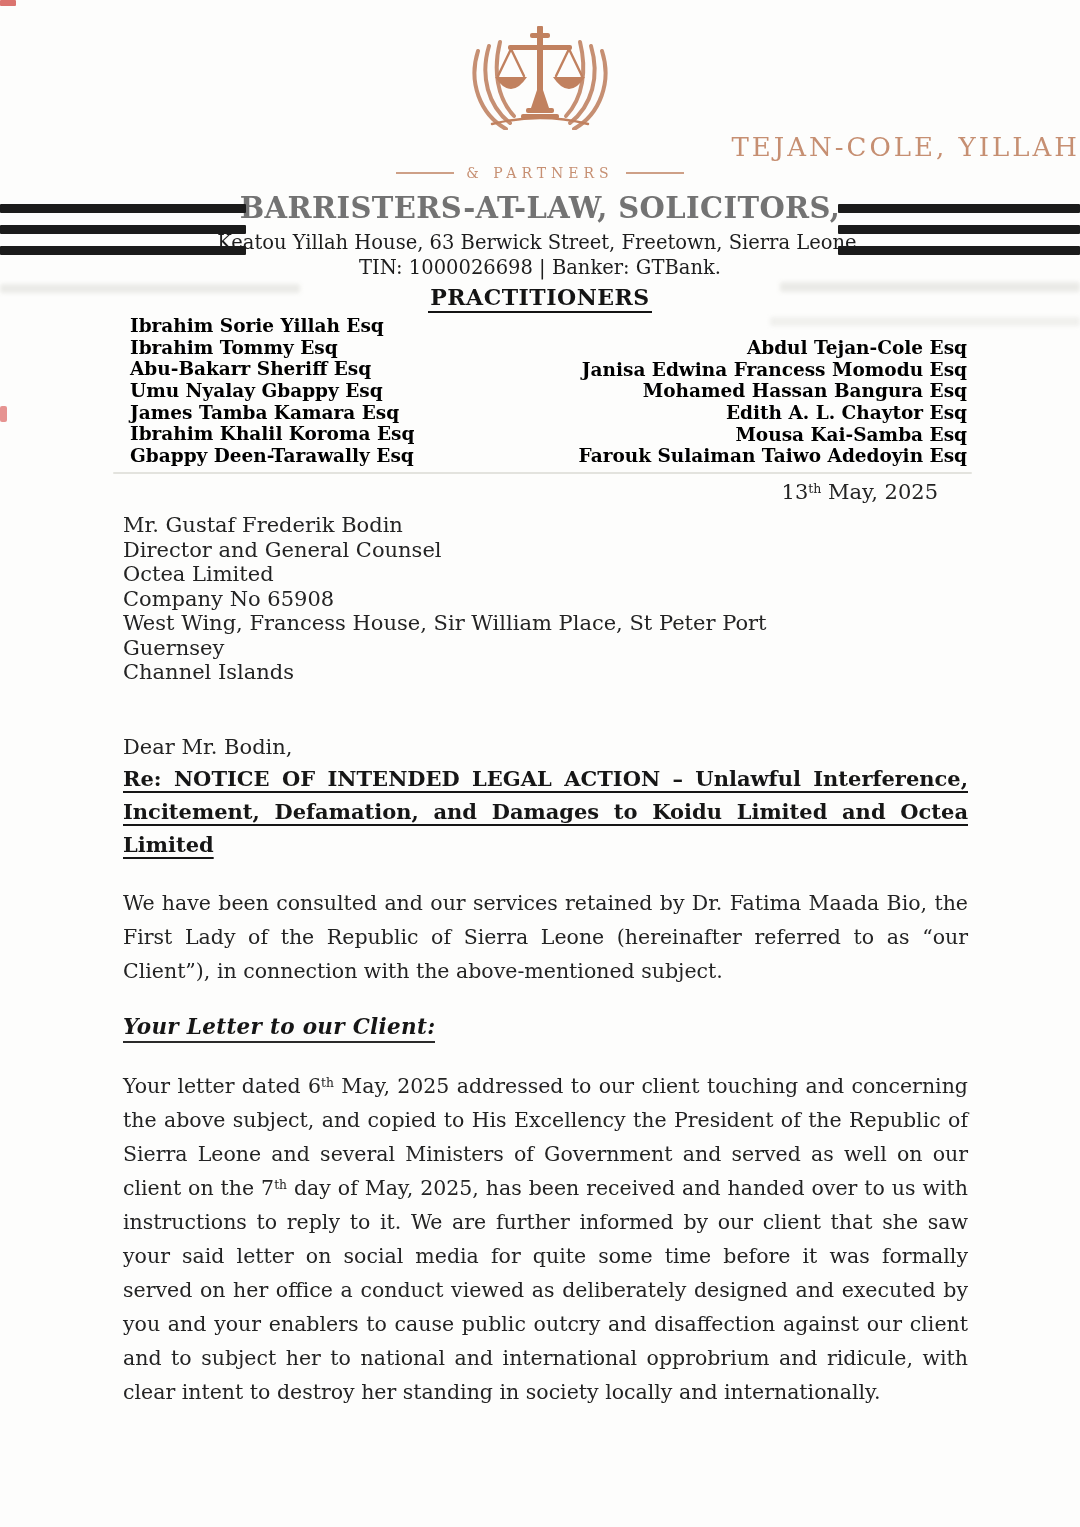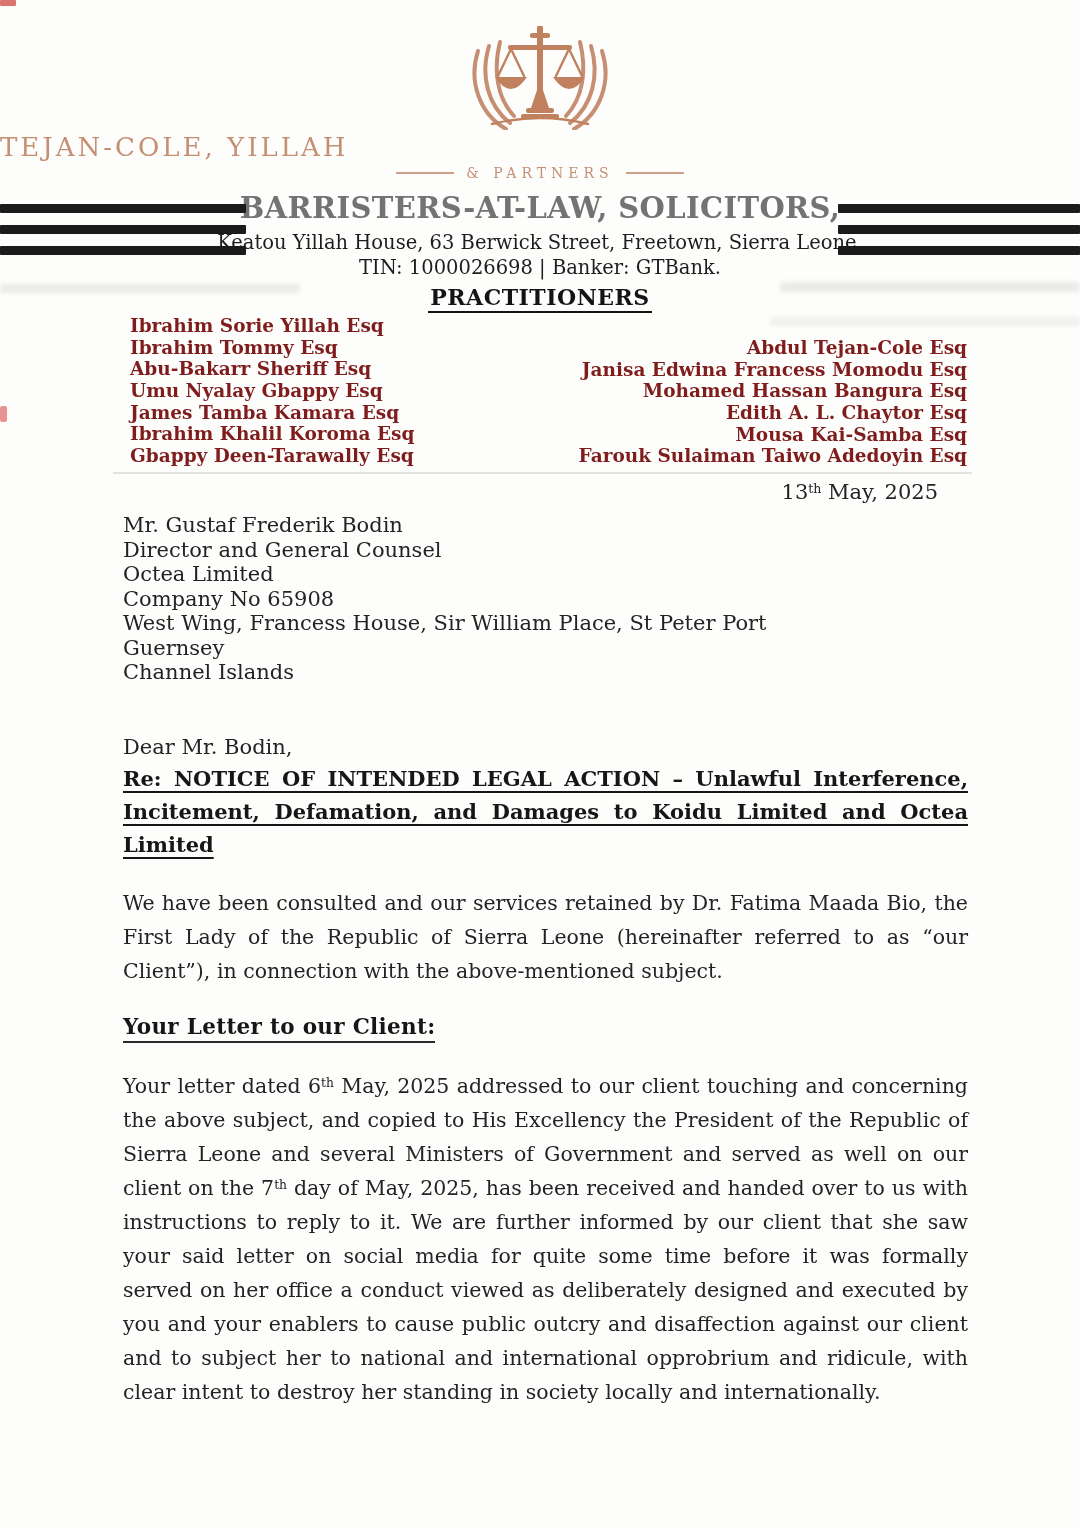--- a/index.html
+++ b/index.html
@@ -4,58 +4,58 @@
 <style>
   :root { --accent:#c68f72; --ink:#232323; --bar:#1b1b1b; }
   * { margin:0; padding:0; box-sizing:border-box; }
   html,body { background:#e9e9e9; }
   .page {
     position:relative; width:1080px; height:1527px; margin:0 auto;
     background:#fdfdfc; color:var(--ink); overflow:hidden;
     font-family:"DejaVu Serif", serif;
   }
   
-  .logo-block { padding-top:26px; text-align:left; }
+  .logo-block { padding-top:26px; text-align:right; }
   .logo-svg { display:block; margin:0 auto; }
   .firm-name { color:var(--accent); font-size:26px; letter-spacing:3px; margin-top:2px; font-weight:400; }
   .firm-subtitle { color:var(--accent); font-size:14px; letter-spacing:5px; margin-top:3px;
     display:flex; align-items:center; justify-content:center; gap:12px; font-weight:400; }
   .dash-line { width:58px; height:2px; background:var(--accent); opacity:.85; }
   
   .header-band { position:relative; margin-top:10px; }
   .band-title { text-align:center; font-weight:700; font-size:29px; line-height:1.18; letter-spacing:.4px; color:#737373; }
   .bars { position:absolute; top:13px; display:flex; flex-direction:column; gap:12px; }
   .bars i { display:block; height:9px; background:var(--bar); border-radius:1px; }
   .bars-left { left:0; width:246px; }
   .bars-right { right:0; width:242px; }
   
   .contact-block { margin-top:6px; }
   .contact-line { text-align:center; font-size:19.5px; line-height:1.28; color:#1d1d1d; }
   
   .pract-heading { text-align:center; margin-top:3px; }
   .pract-heading span { font-size:22px; font-weight:700; letter-spacing:.5px; color:#141414;
     border-bottom:2.5px solid #141414; padding:0 2px 1px; }
   .pract-cols { display:flex; justify-content:space-between; padding:5px 113px 0 130px; }
-  .pract-name { font-weight:700; font-size:18.5px; line-height:1.17; color:#7f1d1d; }
+  .pract-name { font-weight:700; font-size:18.5px; line-height:1.17; color:#000000; }
   .pract-right { text-align:right; padding-top:22px; }
   .pract-sep { height:2px; background:#e3e3de; margin:5px 108px 0 113px; border-radius:1px; }
   
   .letter-body { padding:0 112px 0 123px; }
   .date-line { text-align:right; font-size:21px; margin-top:6px; padding-right:30px; }
   .recipient-block { margin-top:9px; }
   .recipient-line { font-size:21px; line-height:1.17; }
   .salutation { margin-top:50px; font-size:21px; }
   .subject-block { margin-top:4px; }
   .subject-line { font-size:21px; font-weight:700; color:#161616; line-height:1.57;
     text-align:justify; text-align-last:justify;
     text-decoration:underline; text-decoration-thickness:2px; text-underline-offset:5px; }
   .para { font-size:20.5px; line-height:1.66; text-align:justify; }
   .para-1 { margin-top:24px; }
   .section-heading-wrap { margin-top:26px; }
-  .section-heading { display:inline-block; font-size:21.5px; font-weight:700; 
+  .section-heading { display:inline-block; font-size:21.5px; font-weight:700; font-style:italic;
     letter-spacing:.3px; color:#161616; border-bottom:2.5px solid #2a2a2a; padding-bottom:2px; }
   .para-2 { margin-top:26px; }
   sup { font-size:.6em; vertical-align:.45em; line-height:0; }
   
   .smudge { position:absolute; background:#d8d8d2; opacity:.5; filter:blur(2px); border-radius:2px; }
   .smudge-a { left:0; top:284px; width:300px; height:9px; }
   .smudge-b { right:0; top:282px; width:300px; height:10px; }
   .smudge-c { right:0; top:317px; width:310px; height:9px; opacity:.35; }
   .red-mark-top { position:absolute; left:0; top:0; width:16px; height:6px; background:#cf4640; opacity:.75; border-radius:1px; }
   .red-mark-left { position:absolute; left:0; top:406px; width:7px; height:16px; background:#e2807e; opacity:.85; border-radius:2px; }

